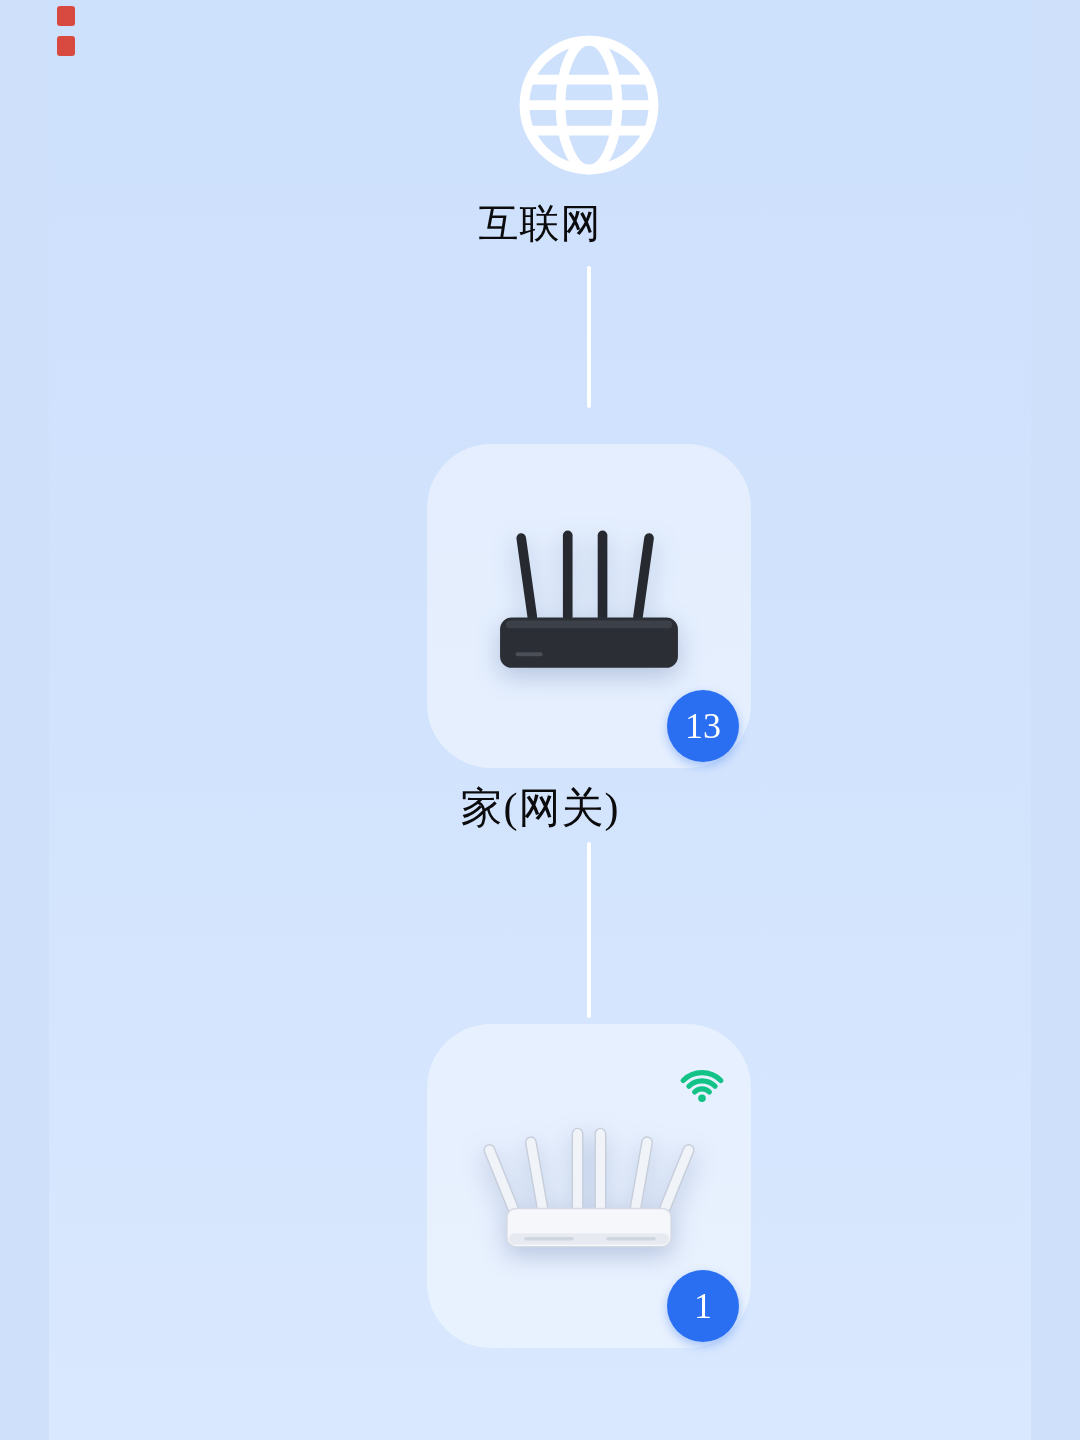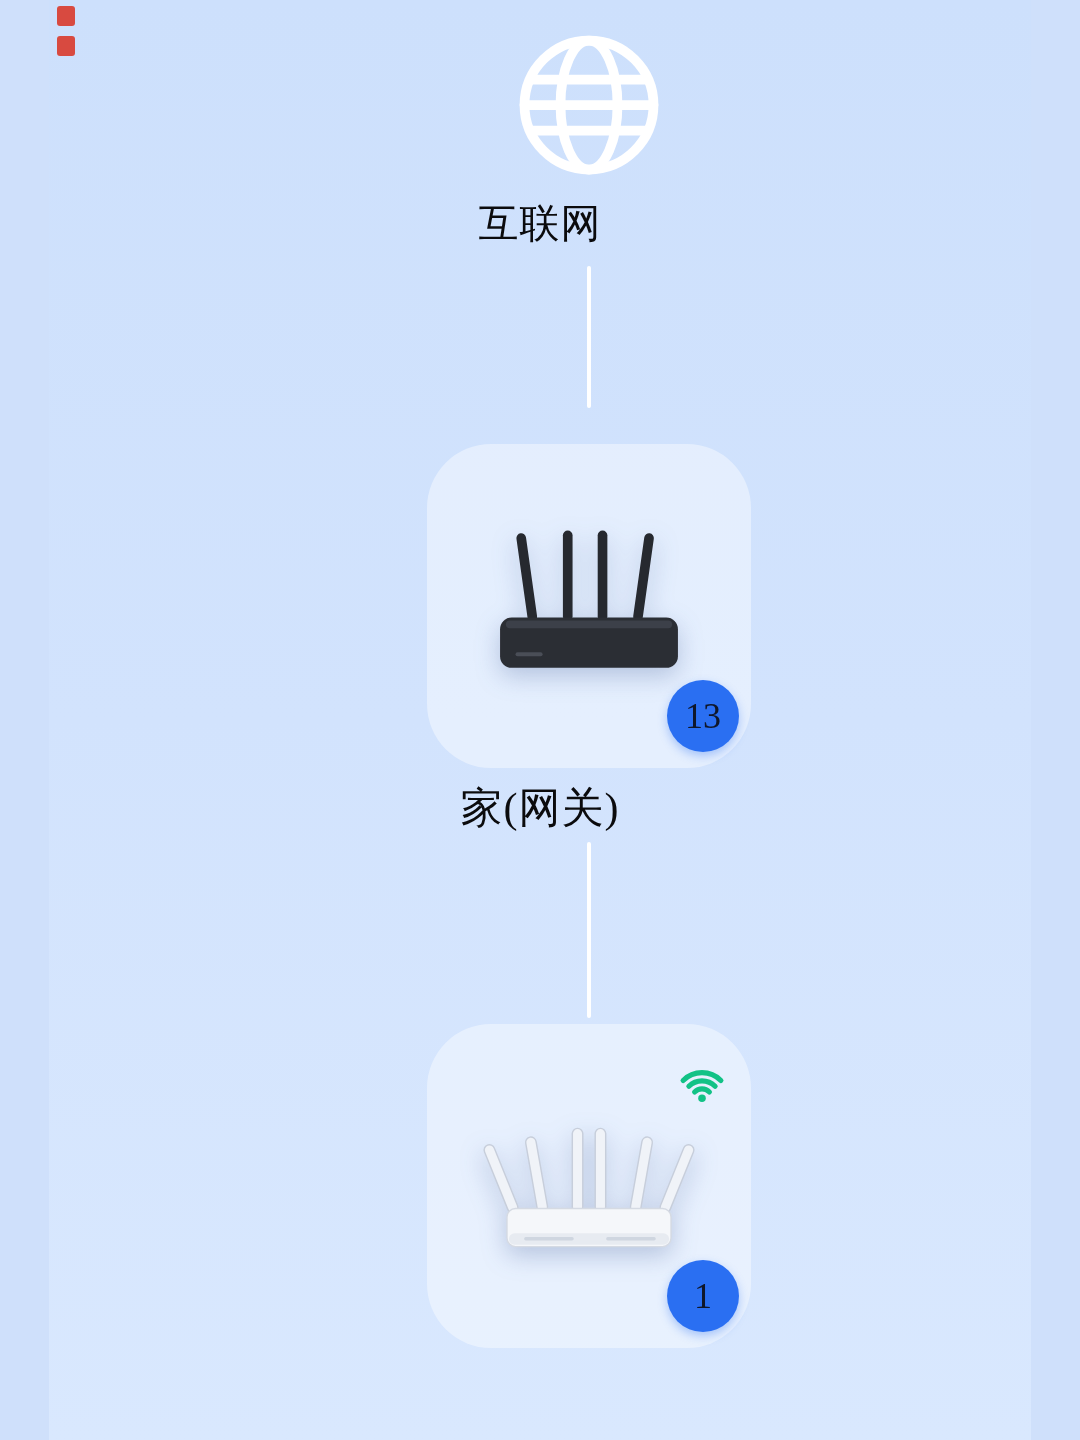--- a/index.html
+++ b/index.html
@@ -51,23 +51,23 @@
     cursor: pointer;
   }
   .card-gateway { top: 444px; }
   .card-child { top: 1024px; }
 
   .router-svg { filter: drop-shadow(0 8px 12px rgba(50, 80, 140, 0.28)); }
   .router-black { width: 232px; height: auto; margin-top: -14px; }
   .router-white { width: 248px; height: auto; margin-top: 10px; }
 
   .badge {
-    position: absolute; right: 12px; bottom: 16px;
+    position: absolute; right: 12px; bottom: 6px;
     width: 72px; height: 72px; border-radius: 50%;
-    background: #2a6ff2; color: #0f172a;
+    background: #2a6ff2; color: #ffffff;
     font-size: 36px; font-weight: 500;
     display: flex; align-items: center; justify-content: center;
     box-shadow: 0 4px 10px rgba(42, 111, 242, 0.35);
   }
 
   .wifi-wrap { position: absolute; top: 22px; right: 20px; width: 58px; height: 58px; }
   .wifi-wrap svg { width: 100%; height: 100%; }
 </style>
 </head>
 <body>

